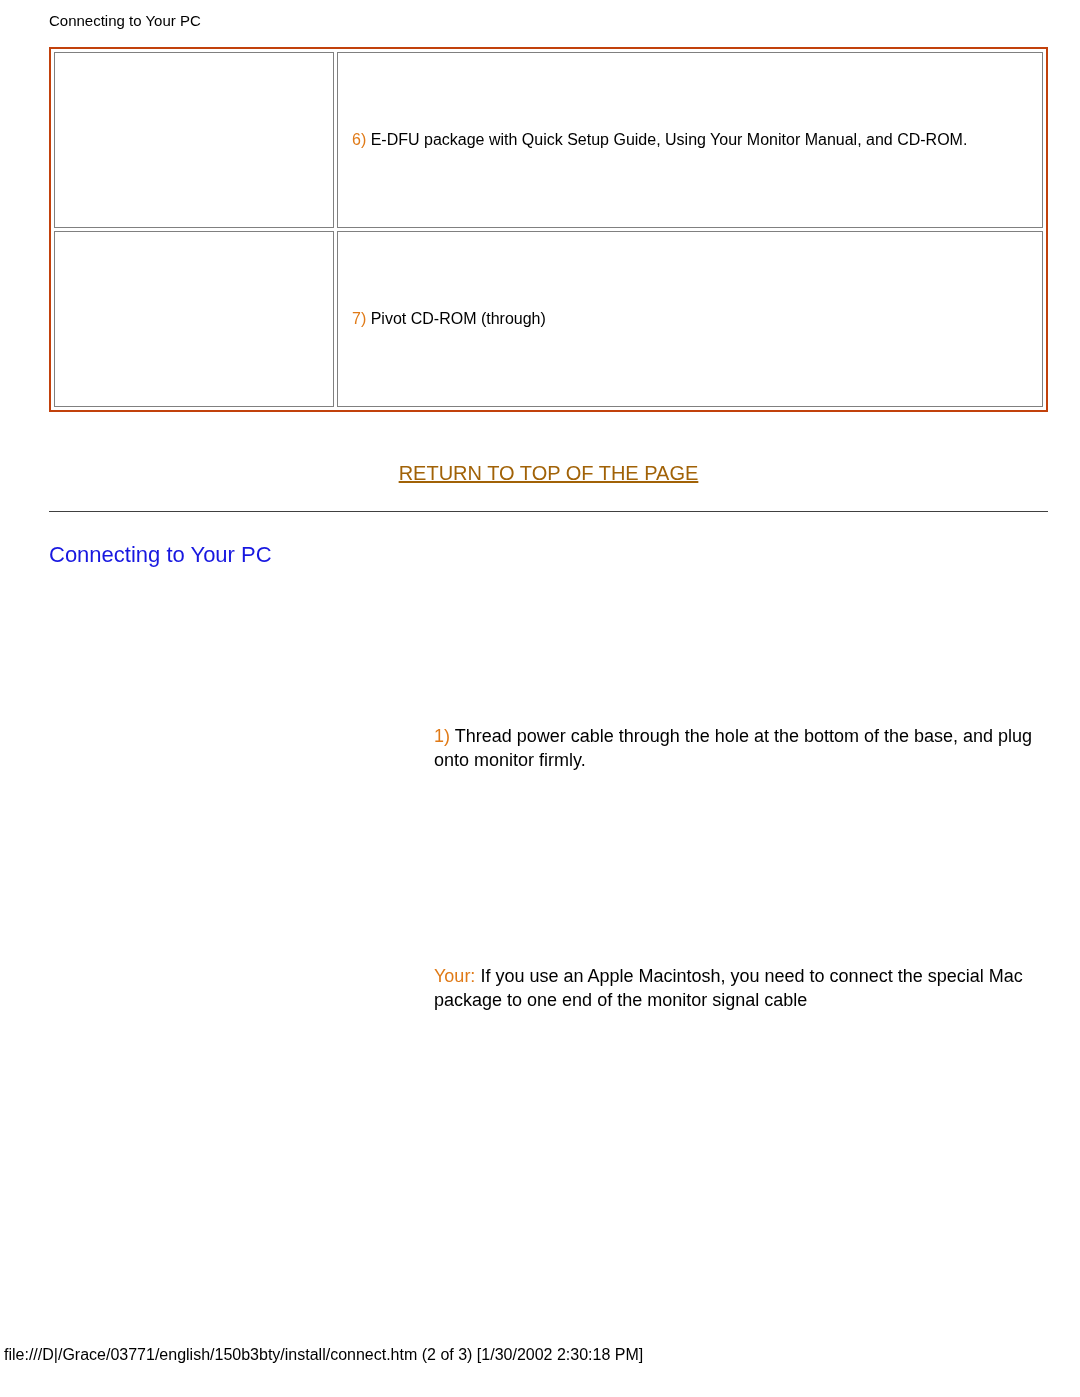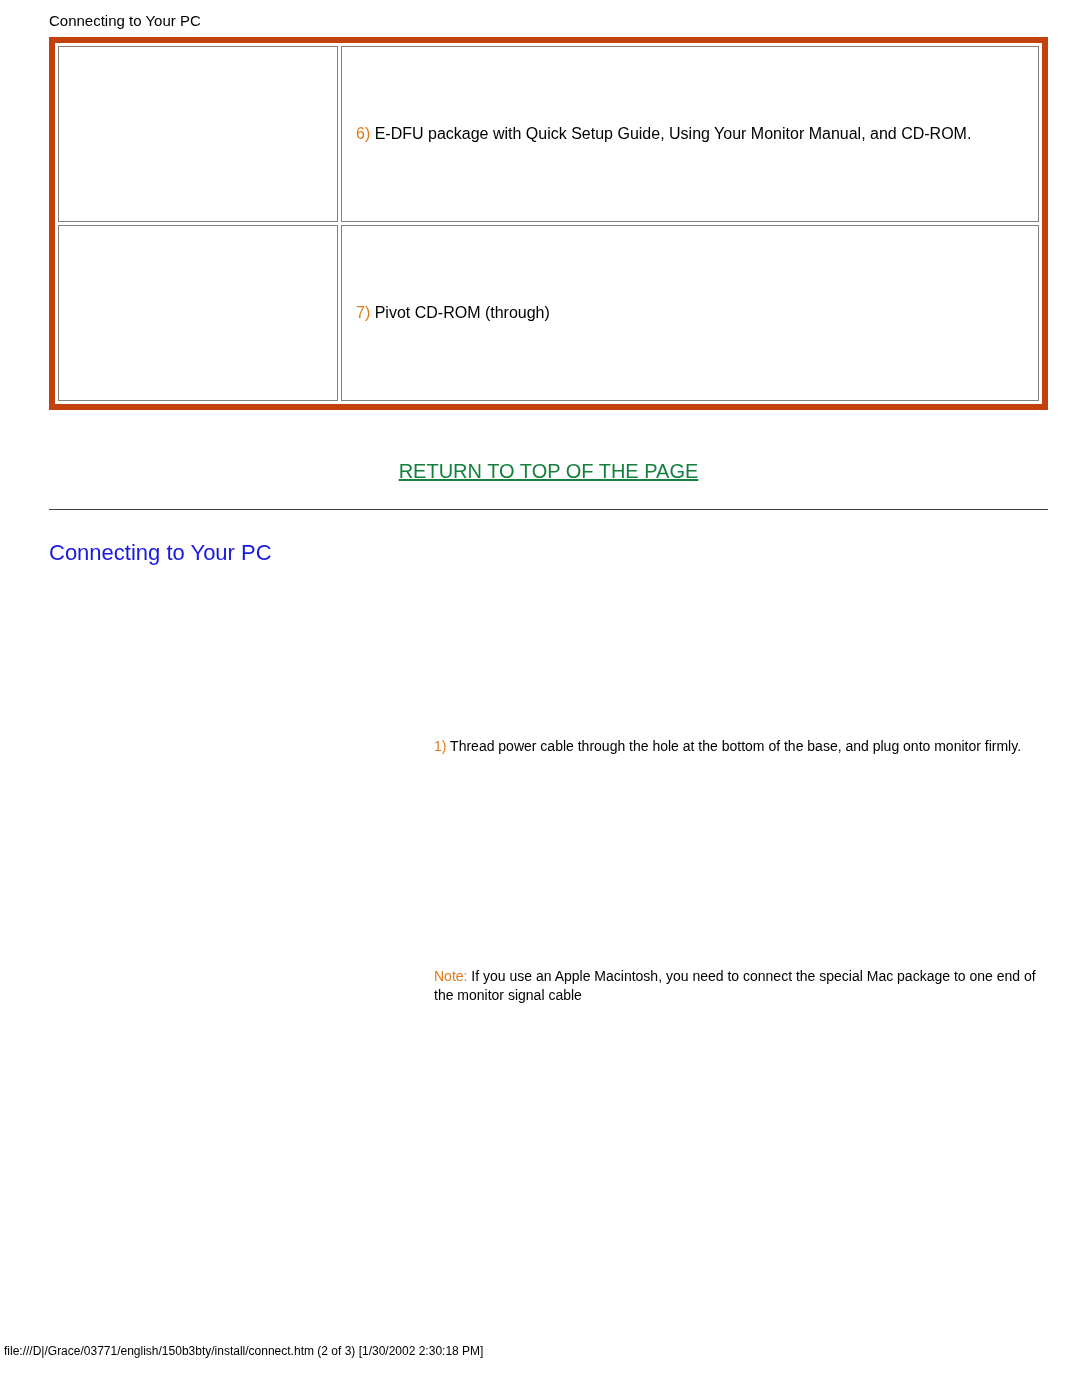--- a/index.html
+++ b/index.html
@@ -14,72 +14,73 @@
     padding: 8px 32px 8px 49px;
   }
   .page-header {
     font-size: 15px;
     padding: 4px 0 8px 0;
   }
   table.pack {
     border-collapse: separate;
     border-spacing: 3px;
     width: 100%;
-    border: 6px solid #c2410c;
+    border: 2px solid #c2410c;
+    margin-top: 10px;
   }
   table.pack td {
     border: 1px solid #808080;
     padding: 12px 14px;
     vertical-align: middle;
   }
   table.pack td.imgcell {
     width: 250px;
     height: 150px;
   }
   .num {
     color: #e07a17;
   }
   .return-link {
     text-align: center;
     padding: 50px 0 20px 0;
     font-size: 20px;
   }
   .return-link a {
-    color: #15803d;
+    color: #a16207;
     text-decoration: underline;
   }
   hr.sep {
     border: none;
     border-top: 1px solid #404040;
     margin: 6px 0 30px 0;
   }
   .section-title {
     color: #1818e0;
     font-size: 22px;
     margin: 0 0 60px 0;
   }
   table.steps {
     width: 100%;
     border-collapse: collapse;
   }
   table.steps td {
     vertical-align: middle;
     padding: 0 10px;
-    font-size: 14px;
+    font-size: 18px;
     line-height: 1.35;
   }
   table.steps td.stepimg {
     width: 355px;
     height: 240px;
   }
   .note-label {
     color: #e07a17;
   }
   .footer {
-    font-size: 12px;
+    font-size: 16px;
     padding: 30px 0 6px 4px;
   }
 </style>
 </head>
 <body>
 
 <div class="page">
   <div class="page-header">Connecting to Your PC</div>
 
   <table class="pack">
@@ -111,21 +112,21 @@
     <tbody>
         <tr>
       <td class="stepimg"></td>
       <td>
         <span class="num">1)</span><span> Thread power cable through the hole at the bottom of the base, and plug onto monitor firmly.</span>
       </td>
     </tr>
     <tr>
       <td class="stepimg"></td>
       <td>
-        <span class="note-label">Note:</span><span>  If you use an Apple Macintosh, you need to connect the special Mac package to one end of the monitor signal cable</span>
+        <span class="note-label">Your:</span><span>  If you use an Apple Macintosh, you need to connect the special Mac package to one end of the monitor signal cable</span>
       </td>
     </tr>
   </tbody>
     </table>
 
   <div style="height:200px"></div>
 </div>
 
 <div class="footer">file:///D|/Grace/03771/english/150b3bty/install/connect.htm (2 of 3) [1/30/2002 2:30:18 PM]</div>
 

